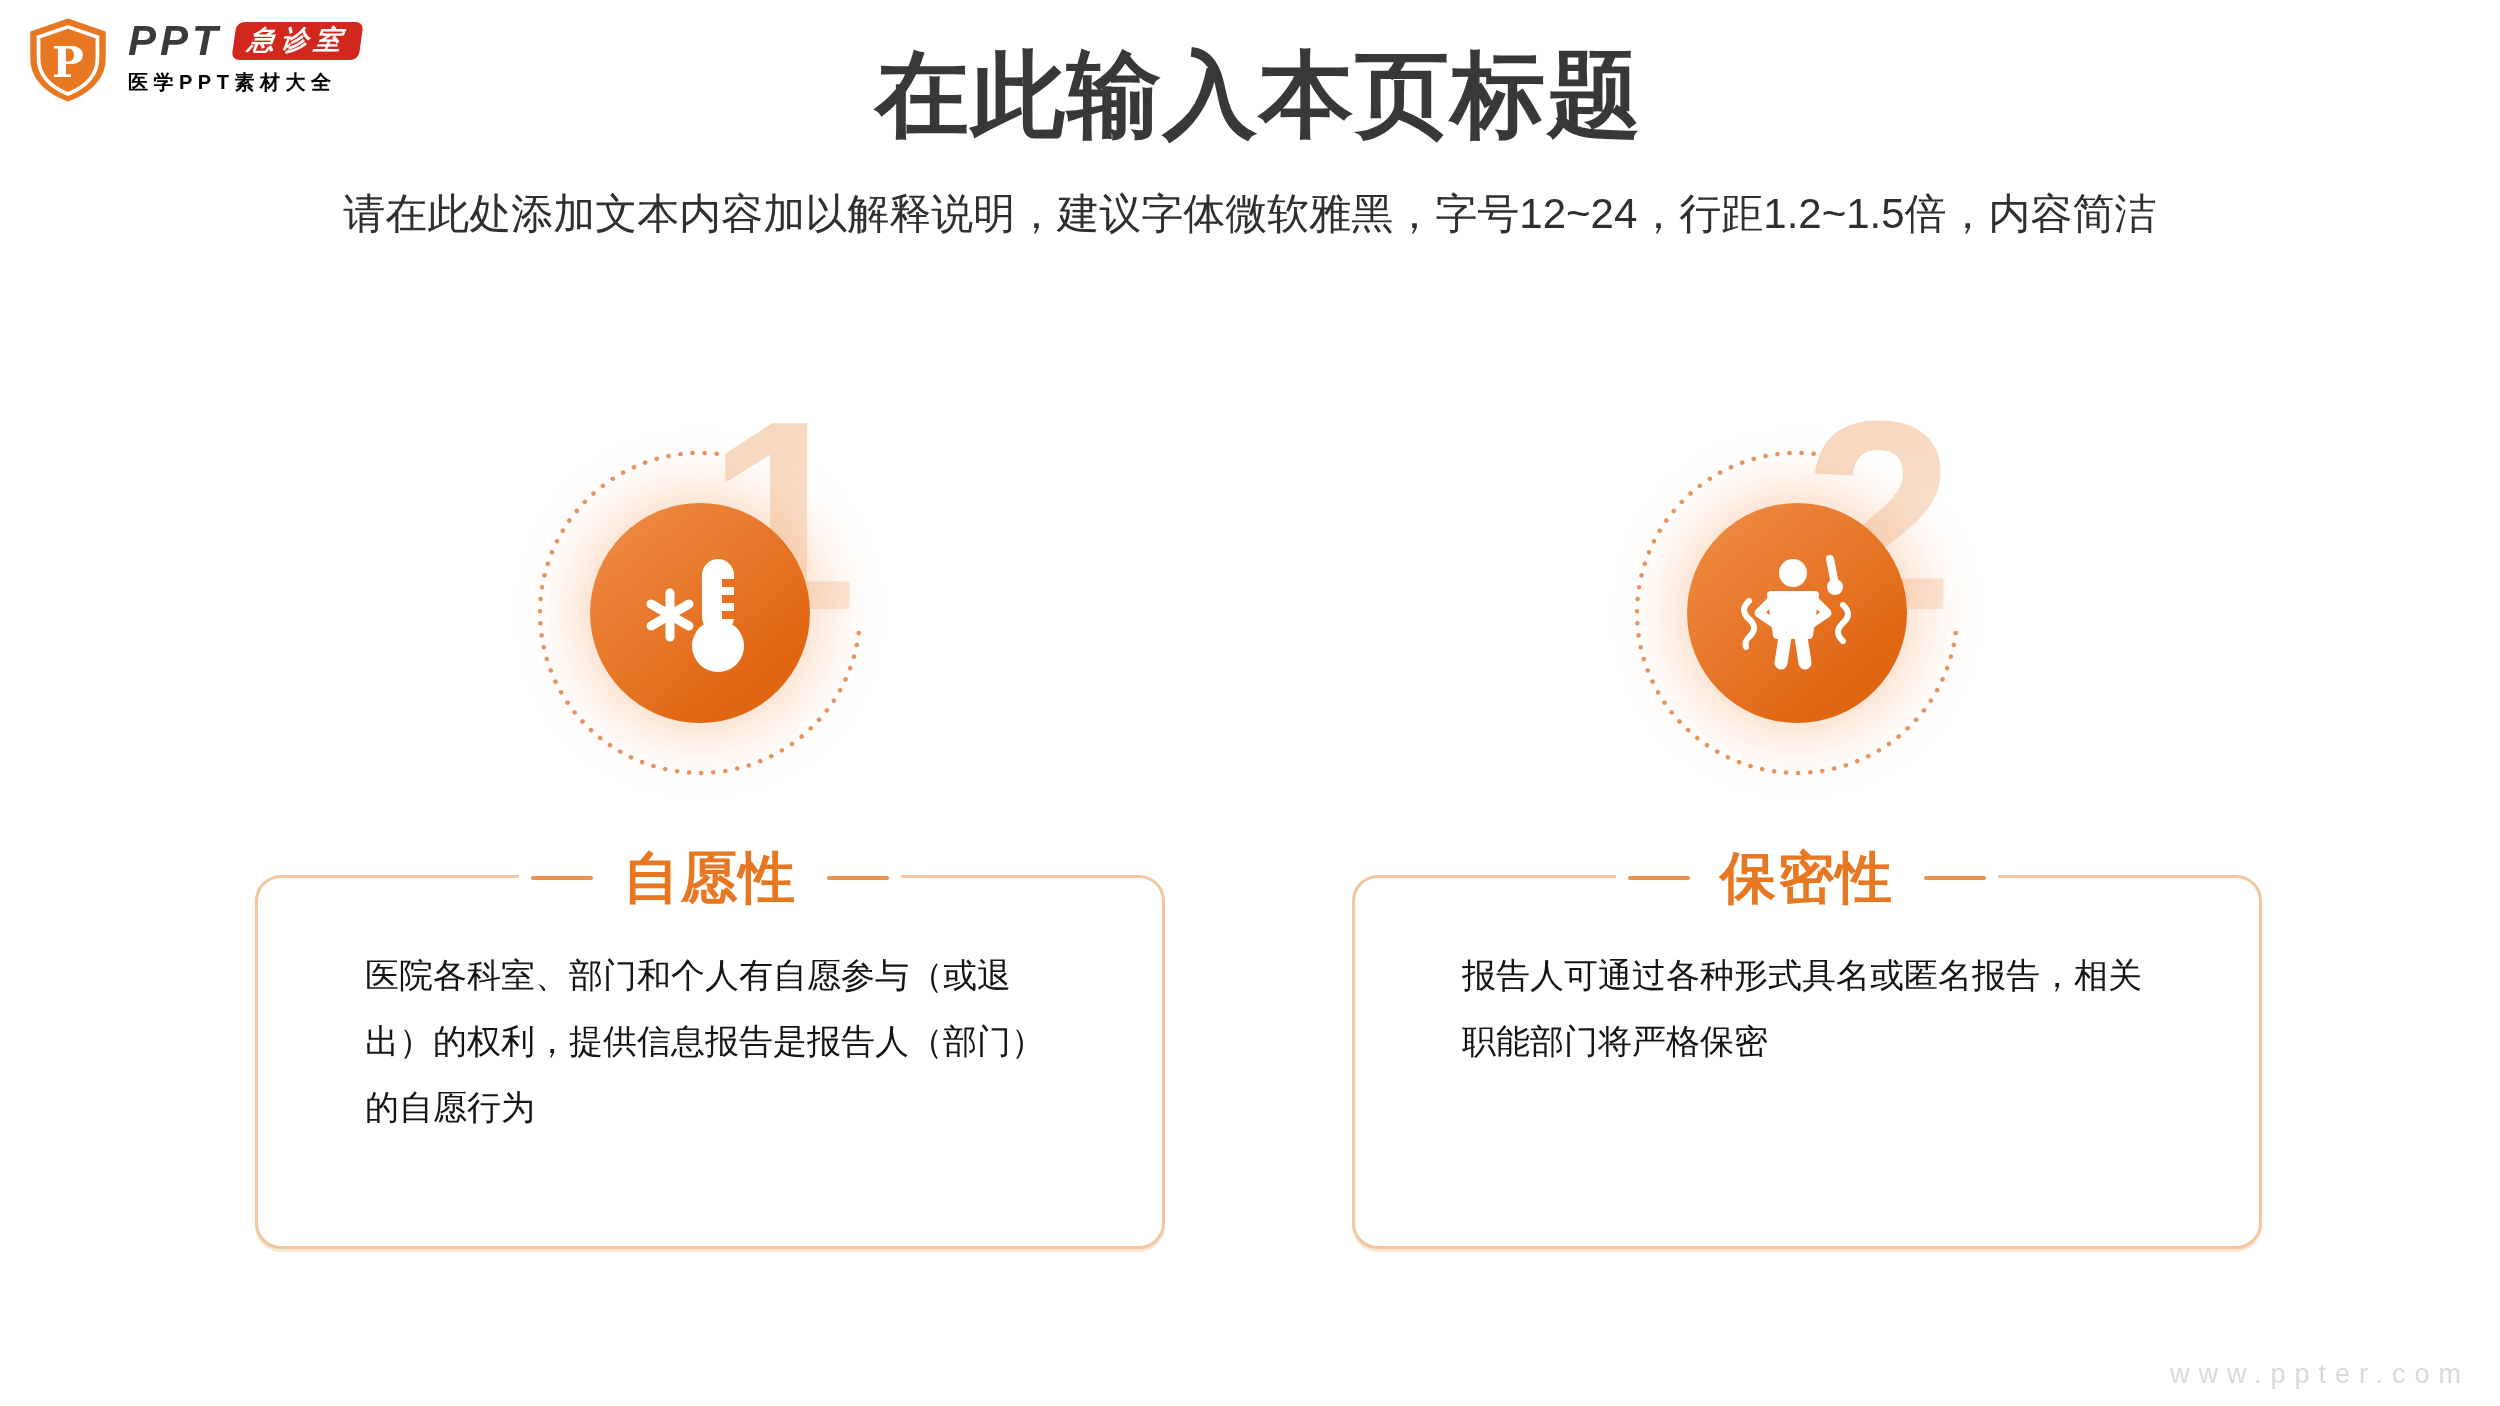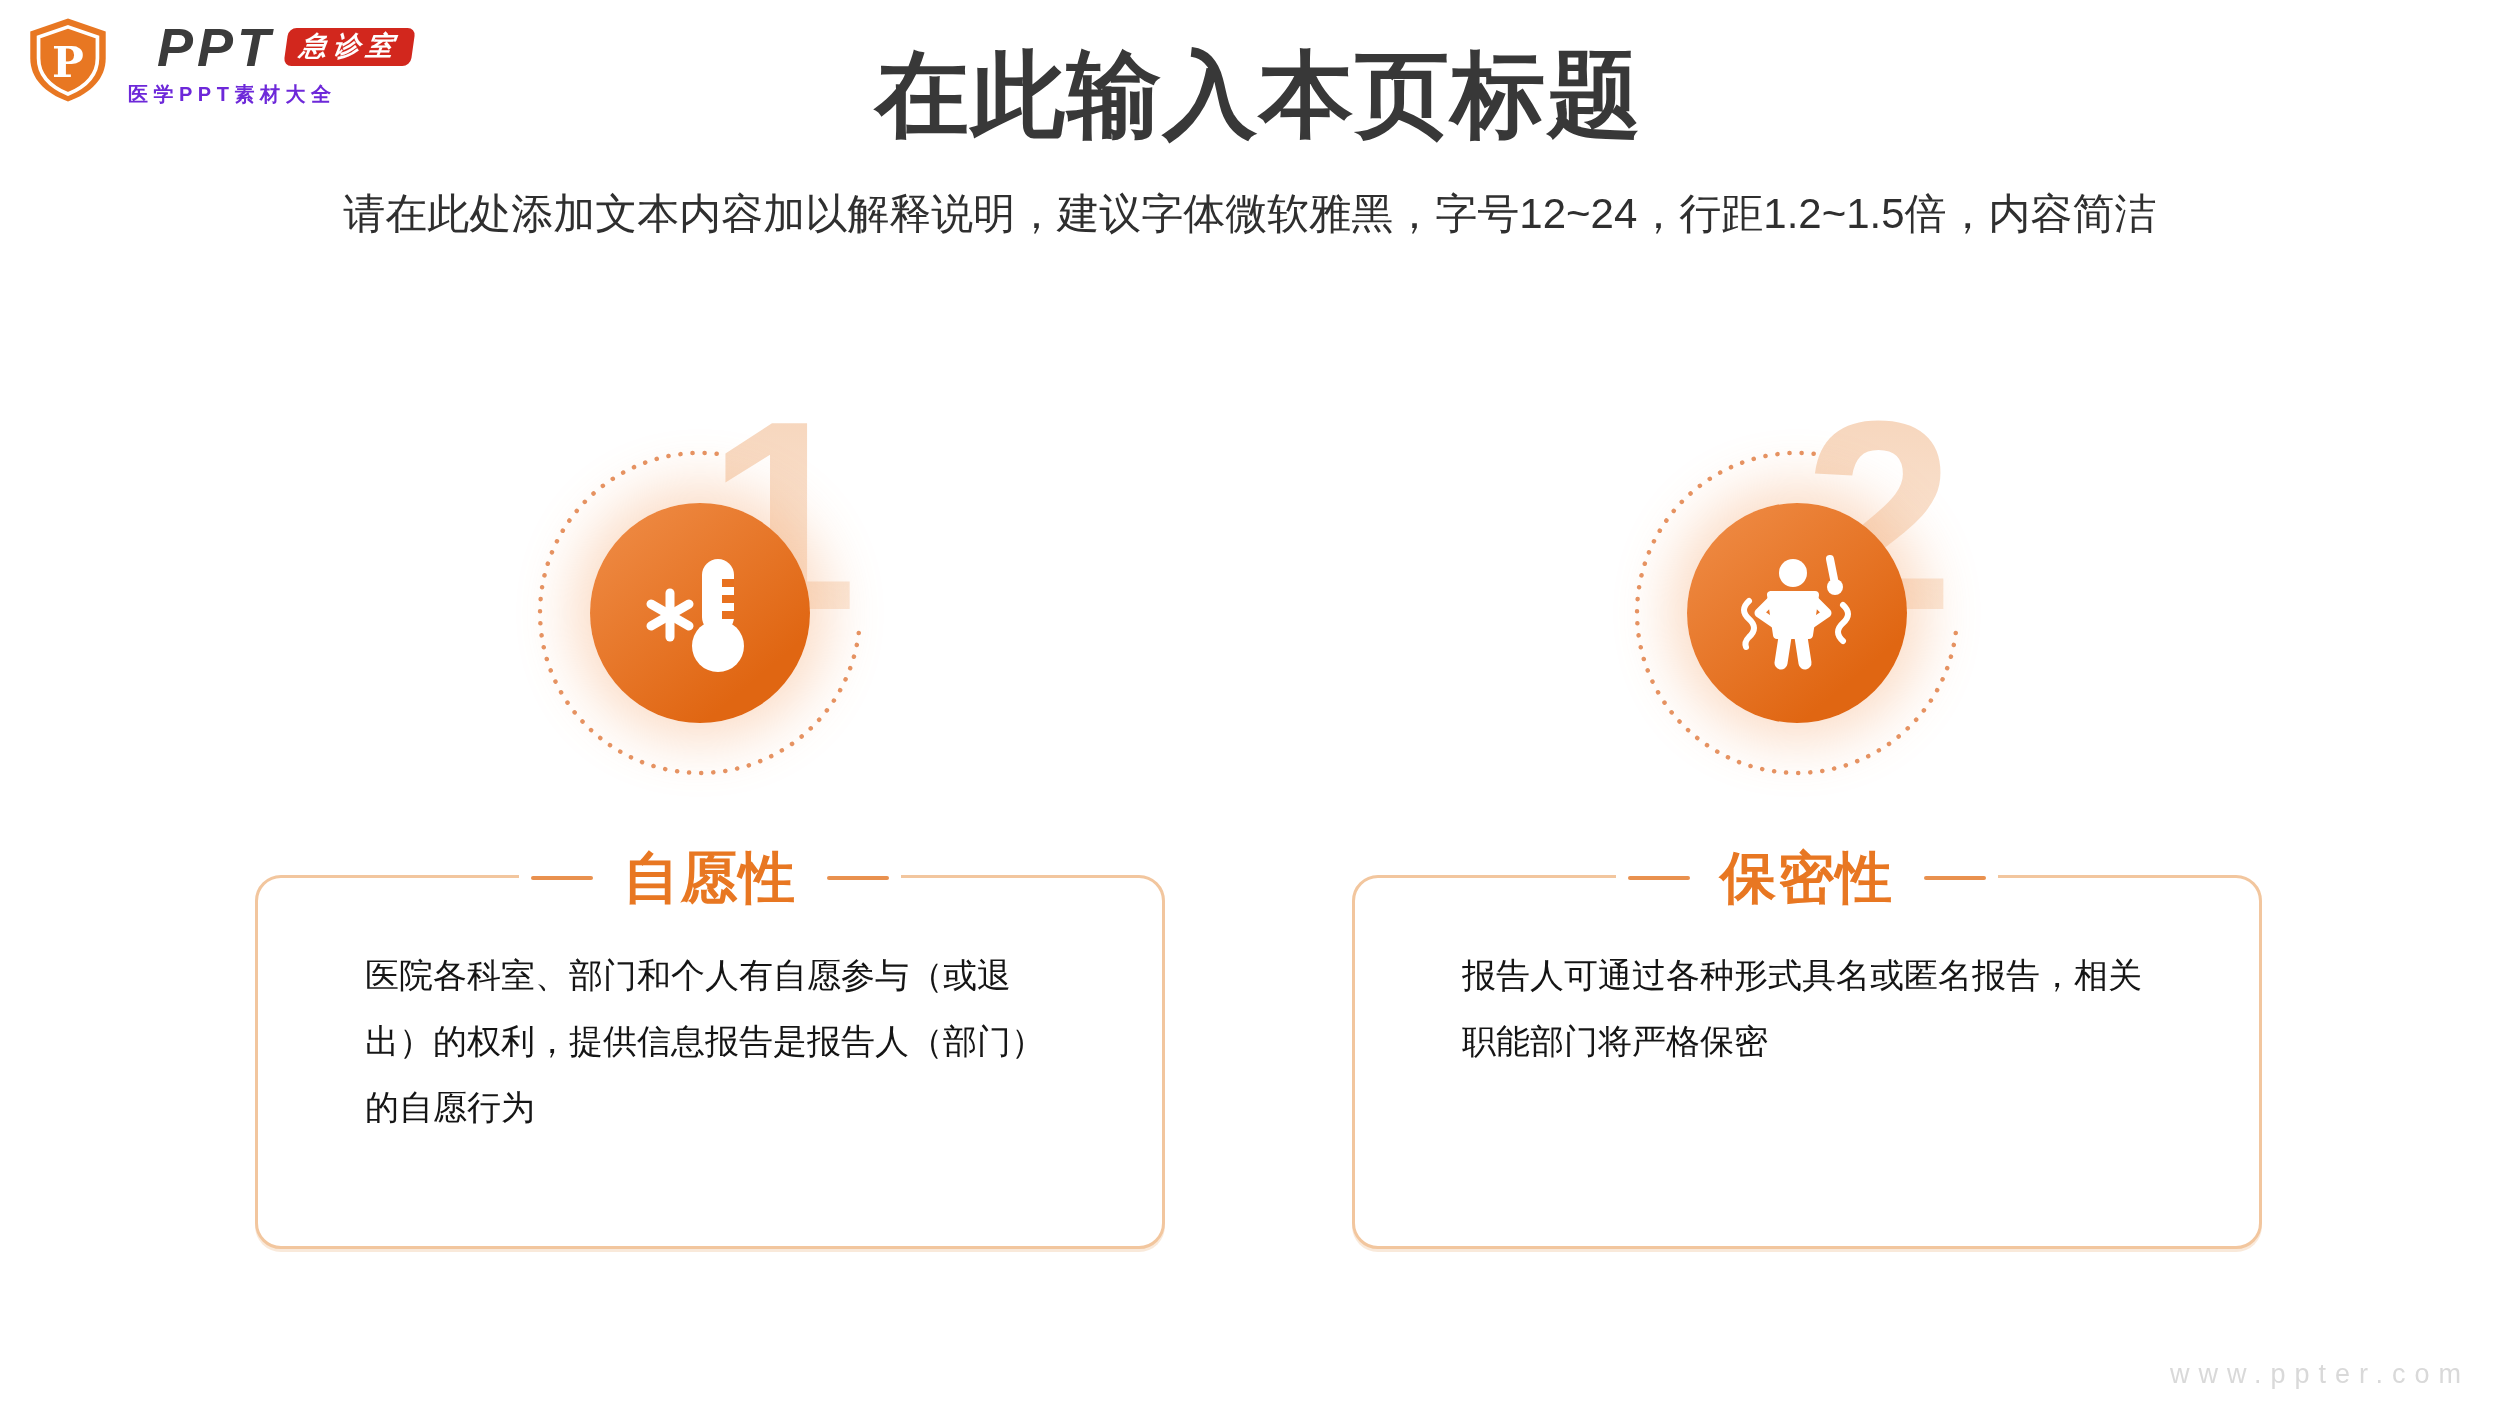--- a/index.html
+++ b/index.html
@@ -5,25 +5,25 @@
   html,body{margin:0;padding:0;background:#fff;}
   .slide{
     position:relative;width:2500px;height:1406px;background:#ffffff;overflow:hidden;
     font-family:"Liberation Sans",sans-serif;
   }
   
   .logo{position:absolute;left:22px;top:14px;display:flex;align-items:flex-start;gap:14px;}
   .shield{width:92px;height:92px;flex:0 0 auto;}
   .logo-text{display:flex;flex-direction:column;padding-top:6px;}
   .logo-row{display:flex;align-items:center;}
-  .logo-ppt{font-size:54px;font-weight:bold;font-style:italic;color:#3B3B3B;letter-spacing:4px;line-height:1;margin-left:29px;}
+  .logo-ppt{font-size:42px;font-weight:bold;font-style:italic;color:#3B3B3B;letter-spacing:4px;line-height:1;}
   .logo-badge{display:inline-block;background:#D2271D;color:#fff;font-weight:bold;font-style:italic;
     font-size:27px;letter-spacing:6px;padding:5px 14px 6px;border-radius:8px;transform:skewX(-8deg);
     margin-left:12px;line-height:1;}
-  .logo-sub{margin-top:10px;font-size:20px;color:#6d28d9;letter-spacing:5.5px;font-weight:bold;line-height:1;}
+  .logo-sub{margin-top:10px;font-size:20px;color:#000000;letter-spacing:5.5px;font-weight:bold;line-height:1;}
   
   .title{position:absolute;top:30px;left:0;width:100%;text-align:center;margin:9px;
     font-size:94px;font-weight:bold;color:#383838;letter-spacing:2px;line-height:1.2;}
   .subtitle{position:absolute;top:184px;left:0;width:100%;text-align:center;margin:0;
     font-size:42px;line-height:60px;color:#2F2F2F;}
   
   .feature{position:absolute;top:395px;width:910px;}
   .f1{left:255px;}
   .f2{left:1352px;}
   .icon-area{position:relative;height:480px;}

